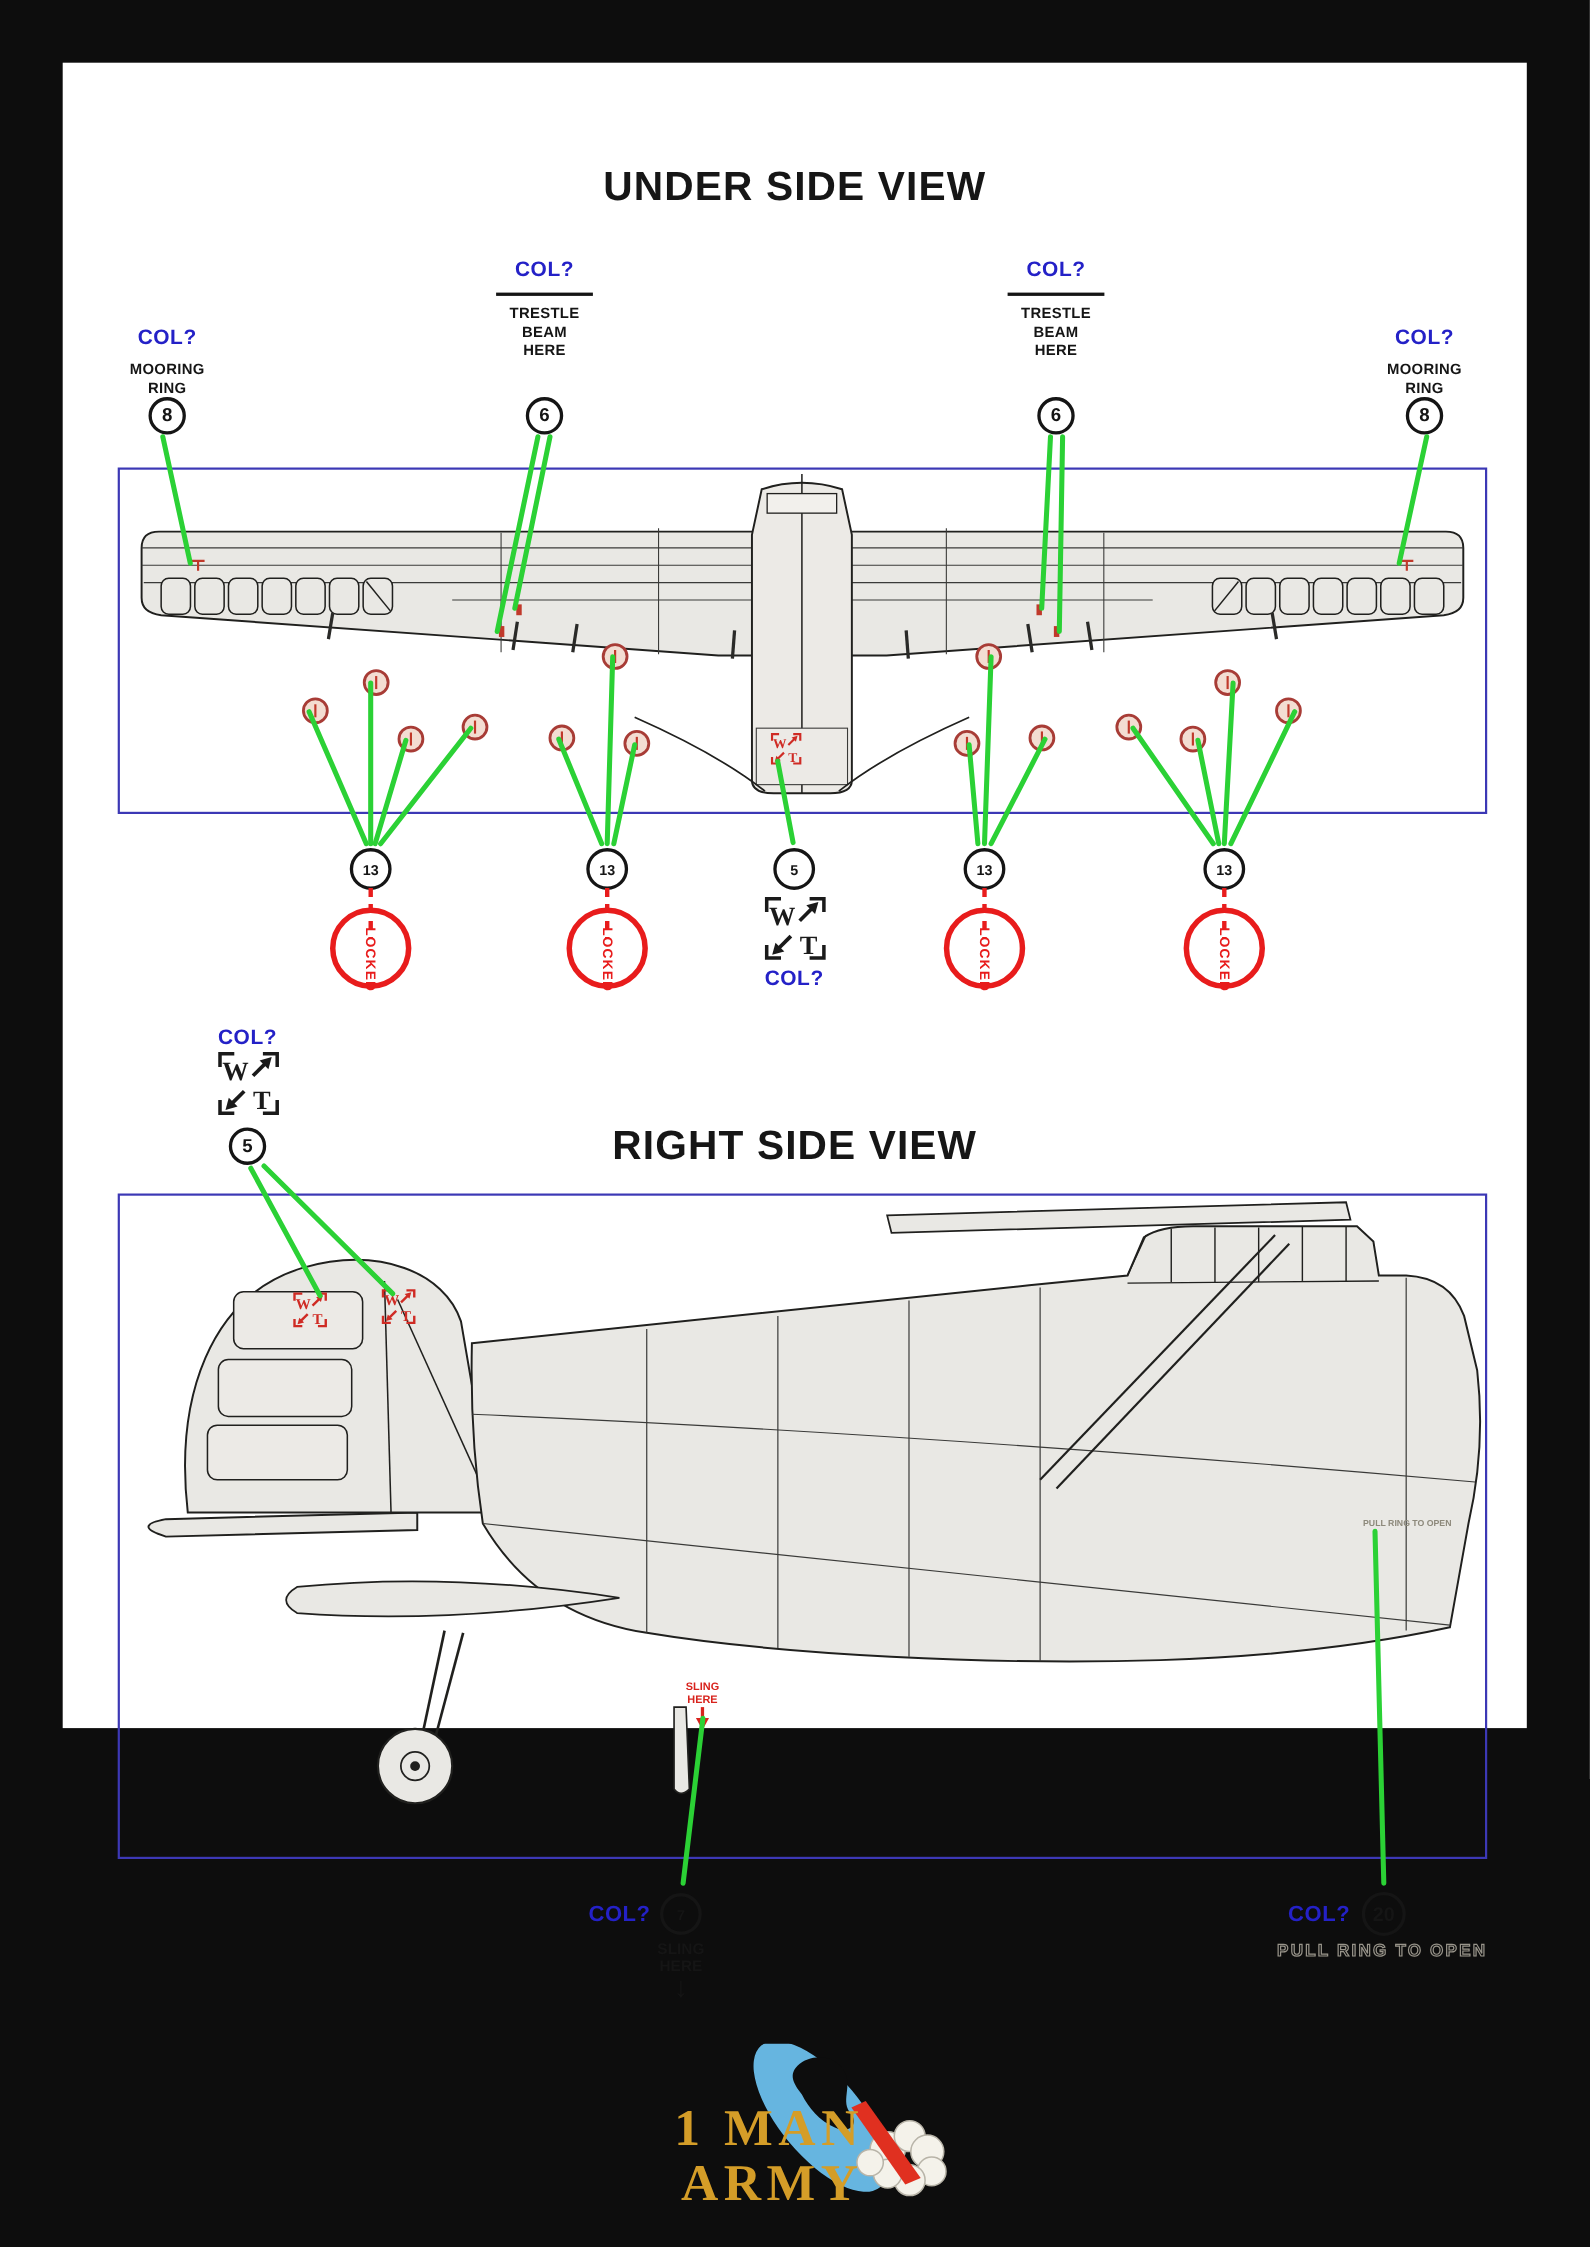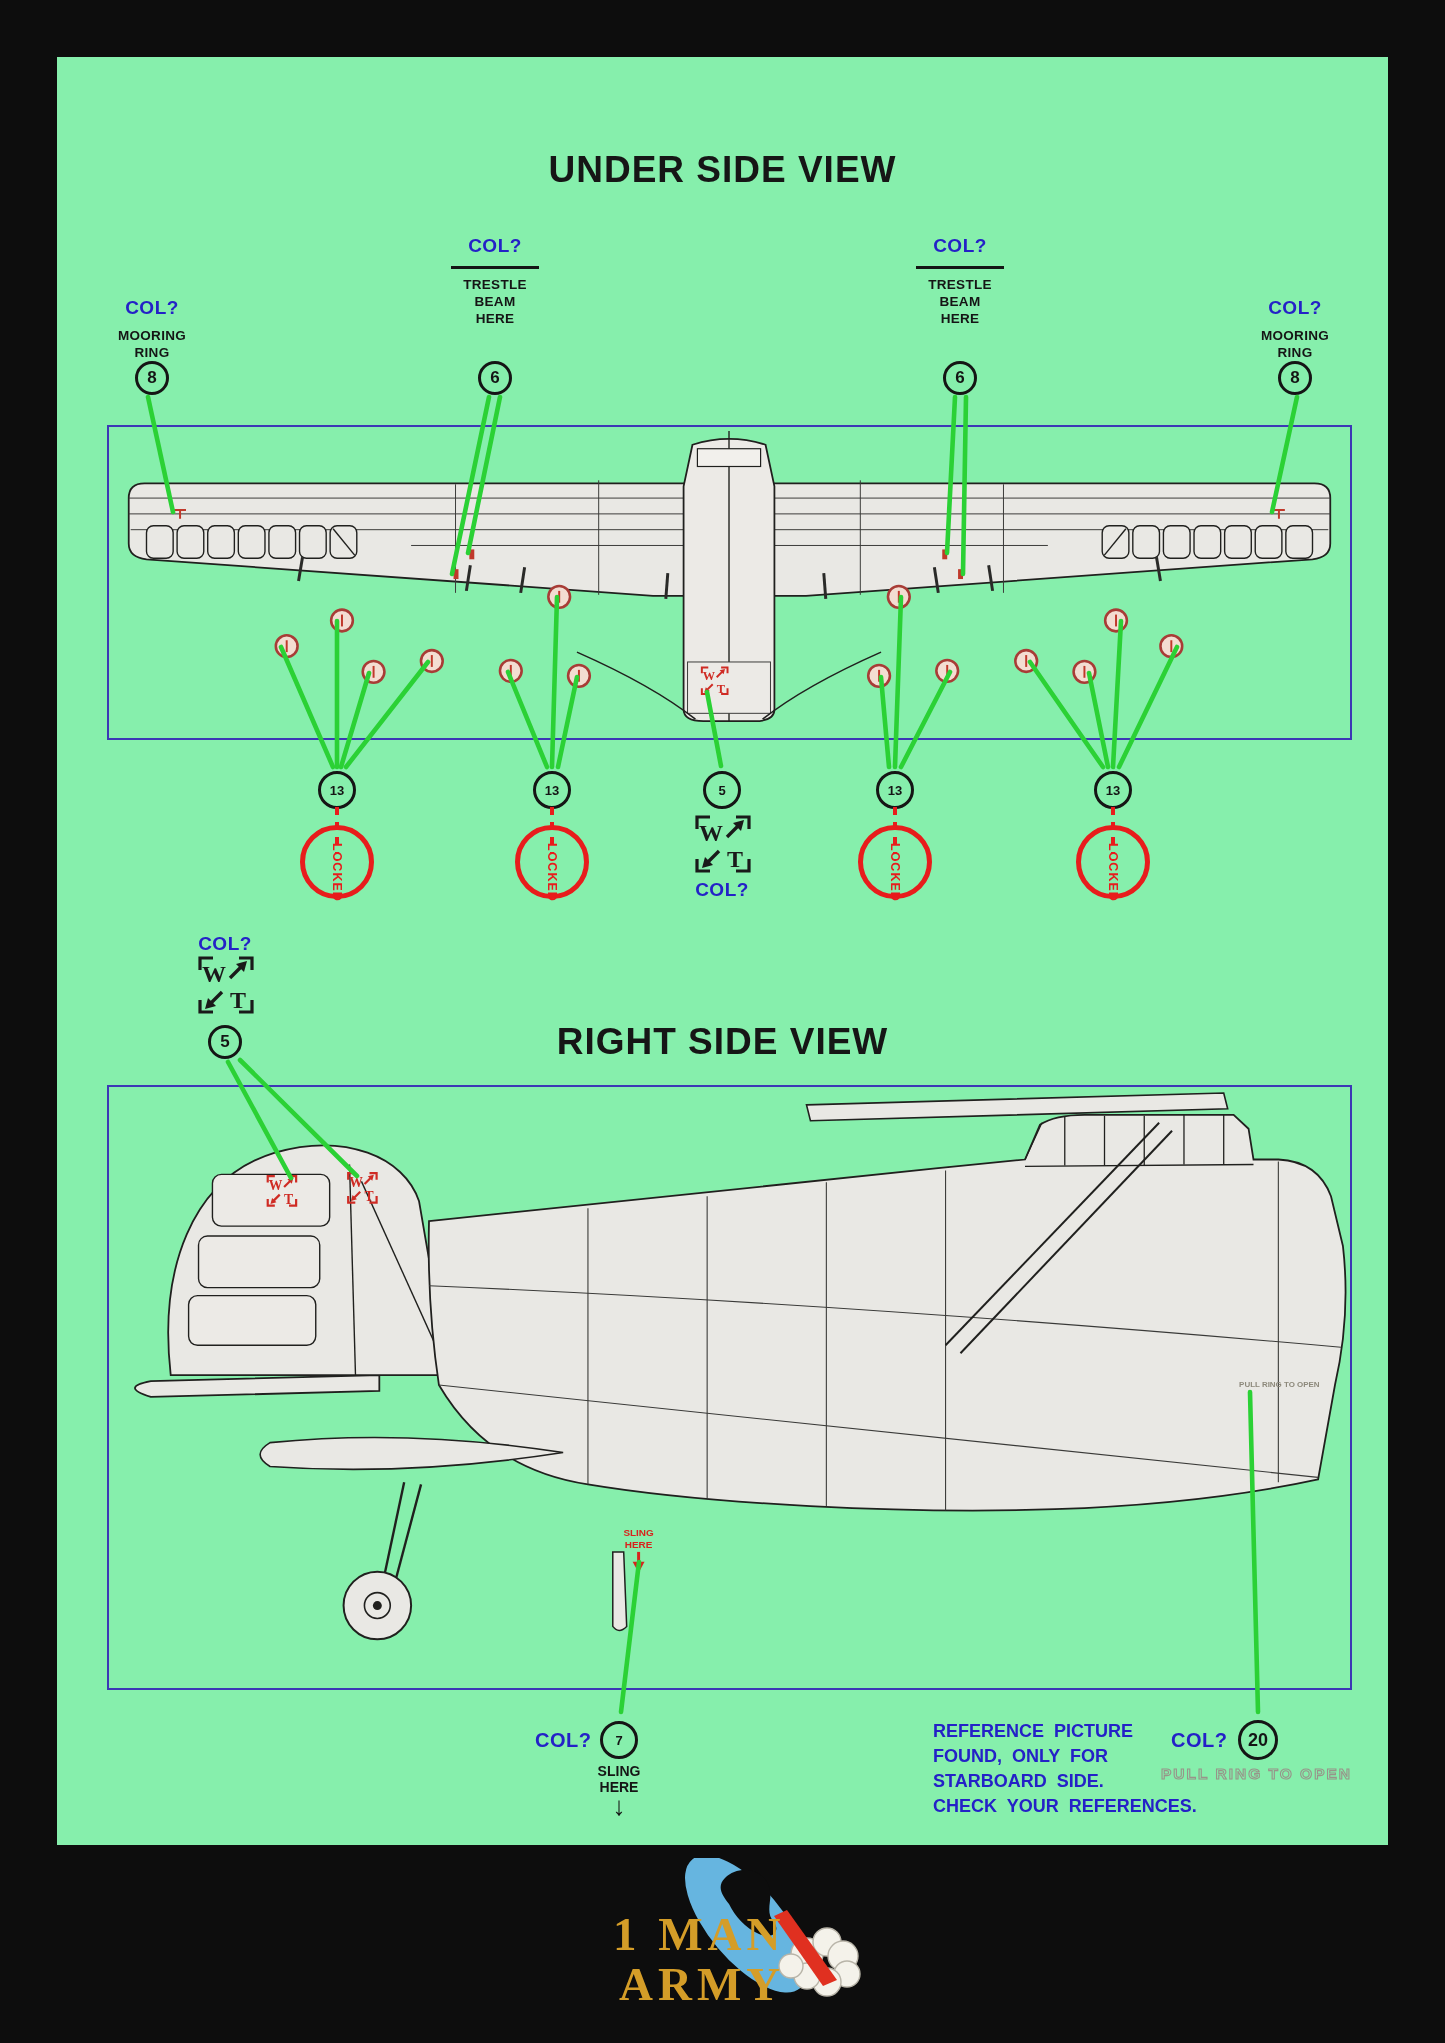--- a/index.html
+++ b/index.html
@@ -1,18 +1,18 @@
 <!DOCTYPE html>
 <html><head>
 <meta charset="utf-8">
 <style>
   html,body{margin:0;padding:0;background:#000;}
   .canvas{position:relative;width:1445px;height:2043px;background:#0d0d0d;
           font-family:"Liberation Sans",sans-serif;overflow:hidden;}
-  .page{position:absolute;left:57px;top:57px;width:1331px;height:1788px;background:#86efac;}
+  .page{position:absolute;left:57px;top:57px;width:1331px;height:1514px;background:#ffffff;}
   .abs{position:absolute;}
   .ctr{text-align:center;}
   .colq{font-size:19px;font-weight:bold;color:#2421c7;letter-spacing:0.5px;}
   .colq-lg{font-size:20px;font-weight:bold;color:#2421c7;letter-spacing:0.5px;}
   .title{font-size:37px;font-weight:bold;color:#161616;letter-spacing:1px;white-space:nowrap;}
   .lbl{font-size:13.5px;font-weight:bold;line-height:17px;color:#151515;letter-spacing:0.3px;}
   .ul{height:3px;background:#151515;}
   .circ{border:3px solid #151515;border-radius:50%;display:flex;align-items:center;
         justify-content:center;font-weight:bold;color:#151515;box-sizing:border-box;}
   .c34{width:34px;height:34px;font-size:17px;}
@@ -317,26 +317,20 @@
     <div class="abs colq-lg" style="left:478px;top:1672px;">COL?</div>
     <div class="abs circ c38" style="left:543px;top:1664px;">
       <span>7</span>
       </div>
     <div class="abs ctr" style="left:512px;top:1706px;width:100px;">
       <div class="smlbl">SLING</div>
       <div class="smlbl">HERE</div>
       <div class="arrowdn">↓</div>
     </div>
 
-    <div class="abs" style="left:876px;top:1662px;">
-      <div class="ref">REFERENCE PICTURE</div>
-      <div class="ref">FOUND, ONLY FOR</div>
-      <div class="ref">STARBOARD SIDE.</div>
-      <div class="ref">CHECK YOUR REFERENCES.</div>
-    </div>
 
     <div class="abs colq-lg" style="left:1114px;top:1672px;">COL?</div>
     <div class="abs circ c40" style="left:1181px;top:1663px;">
       <span>20</span>
       </div>
     <div class="abs hollow" style="left:1104px;top:1708px;">PULL RING TO OPEN</div>
   </div>
 
   <svg class="overlay" width="1445" height="2043" viewBox="0 0 1445 2043">
     <g stroke="#2bd135" stroke-width="4.6" stroke-linecap="round">

